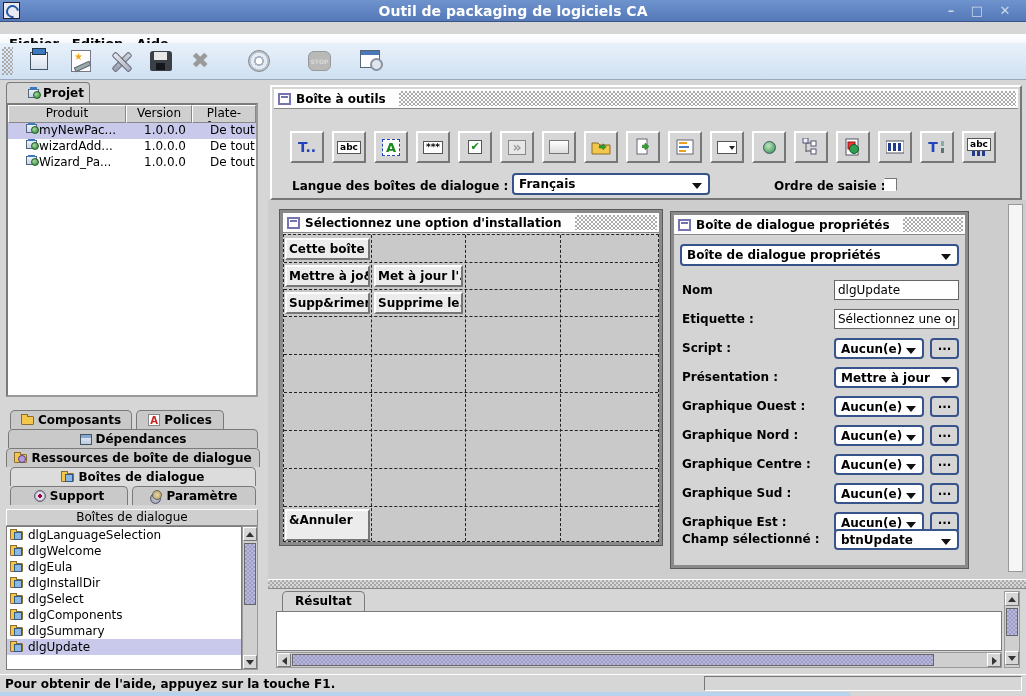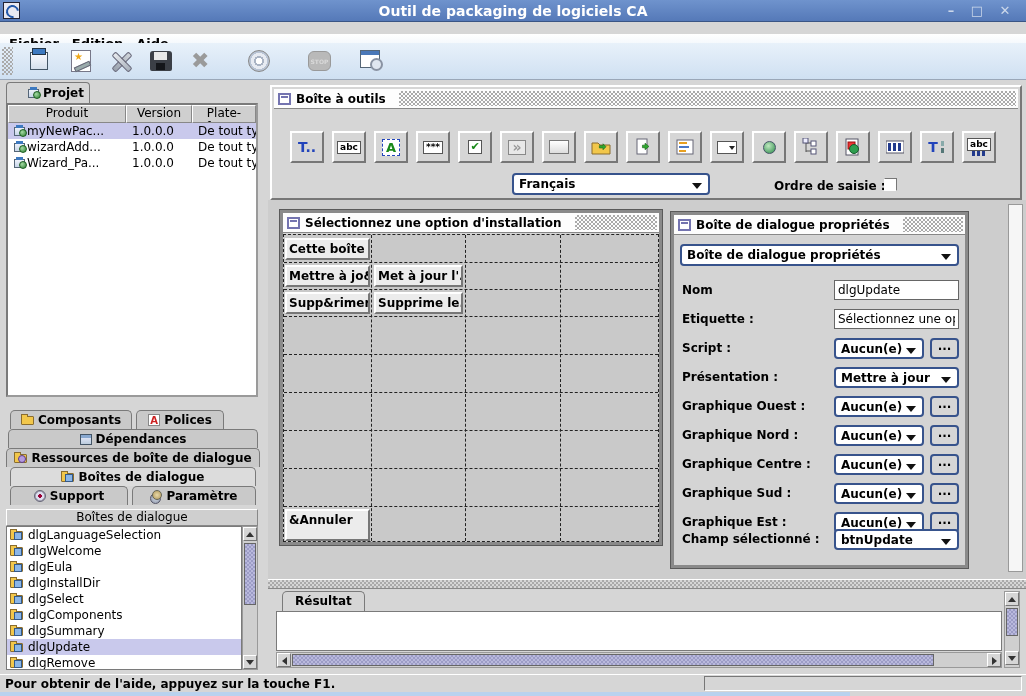--- a/index.html
+++ b/index.html
@@ -52,21 +52,21 @@
 
   
   .lpanel { position:absolute; left:2px; top:82px; width:262px; height:592px; }
   .tab { background:#d6d6d6; border:1px solid #7a7a7a; border-bottom:none; border-top-left-radius:4px; border-top-right-radius:4px; font-weight:bold; display:flex; align-items:center; gap:4px; padding:0 21px; height:21px; }
   .projtable { position:absolute; left:4px; top:21px; width:252px; height:294px; background:#fff; border:2px solid #9a9a9a; border-top-color:#7a7a7a; border-left-color:#7a7a7a; }
   .th { display:flex; height:18px; background:#cfcfcf; font-size:12px; }
   .th span { border:1px solid; border-color:#fff #888 #888 #fff; text-align:center; overflow:hidden; }
   .c1 { width:118px; } .c2 { width:66px; } .c3 { width:64px; }
   .trow { display:flex; height:16px; line-height:15px; font-size:12px; background:#fff; }
   .trow.sel { background:#c9c9ec; }
-  .trow .tc { overflow:hidden; white-space:nowrap; padding-left:6px; display:flex; align-items:center; gap:2px; }
+  .trow .tc { overflow:hidden; white-space:nowrap; padding-left:18px; display:flex; align-items:flex-start; gap:2px; }
   .pkg { display:inline-block; width:11px; height:9px; background:linear-gradient(#eef2fa,#c8d6ea); border:1px solid #567; position:relative; flex:none; margin-top:1px; }
   .pkg::before { content:""; position:absolute; left:1px; right:1px; top:-3px; height:3px; background:#3d79c0; }
   .pkg::after { content:""; position:absolute; right:-3px; bottom:-2px; width:6px; height:6px; border-radius:50%; background:radial-gradient(circle at 35% 35%,#a5dba5,#2e7d32); border:1px solid #1b5e20; }
 
   
   .ntab { position:absolute; height:19px; background:#c9c9c9; border:1px solid #7a7a7a; border-bottom:none; border-top-left-radius:5px; border-top-right-radius:5px; font-weight:bold; font-size:12px; display:flex; align-items:center; justify-content:center; gap:4px; overflow:hidden; }
   .ntab.on { background:#dcdcdc; }
   .folder { display:inline-block; width:13px; height:9px; background:#f2c74b; border:1px solid #8a6d2f; border-radius:1px; position:relative; flex:none; }
   .folder::before { content:""; position:absolute; top:-3px; left:-1px; width:5px; height:2px; background:#f2c74b; border:1px solid #8a6d2f; border-bottom:none; }
   .folder.fdlg::after { content:""; position:absolute; right:0px; top:0px; width:6px; height:6px; background:#8ab6e8; border:1px solid #345a88; }
@@ -291,24 +291,20 @@
         <span>dlgComponents</span>
       </div>
     <div class="litem">
         <span class="folder fdlg"></span>
         <span>dlgSummary</span>
       </div>
     <div class="litem sel">
         <span class="folder fdlg"></span>
         <span>dlgUpdate</span>
       </div>
-    <div class="litem">
-        <span class="folder fdlg"></span>
-        <span>dlgRemove</span>
-      </div>
 
   </div>
   <div class="vsb">
     <div class="sbtn" style="top:0">
         <div class="arr up"></div>
       </div>
     <div class="thumb dither-lav" style="left:1px; top:16px; width:12px; height:62px;"></div>
     <div class="sbtn" style="top:128px">
         <div class="arr dn"></div>
       </div>
@@ -408,20 +404,21 @@
           <svg width="14" height="5">
             <rect x="0" y="0" width="3" height="5" fill="#223a8c"></rect>
             <rect x="5" y="0" width="3" height="5" fill="#223a8c"></rect>
             <rect x="10" y="0" width="3" height="5" fill="#223a8c"></rect>
           </svg>
         </span>
       </div>
   </div>
 
   <div class="langrow">
+    <span class="abs" style="left:0; top:4px;">Langue des boîtes de dialogue :</span>
     <div class="combo abs" style="left:220px; top:-2px; width:198px;"><span>Français</span></div>
     <span class="abs" style="left:482px; top:4px;">Ordre de saisie :</span>
     <span class="chkbox abs" style="left:592px; top:3px;"></span>
   </div>
 </div>
 
 <div class="design">
   <div class="dvsb"></div>
 
   <div class="iframe" style="left:12px; top:10px; width:382px; height:335px;">

